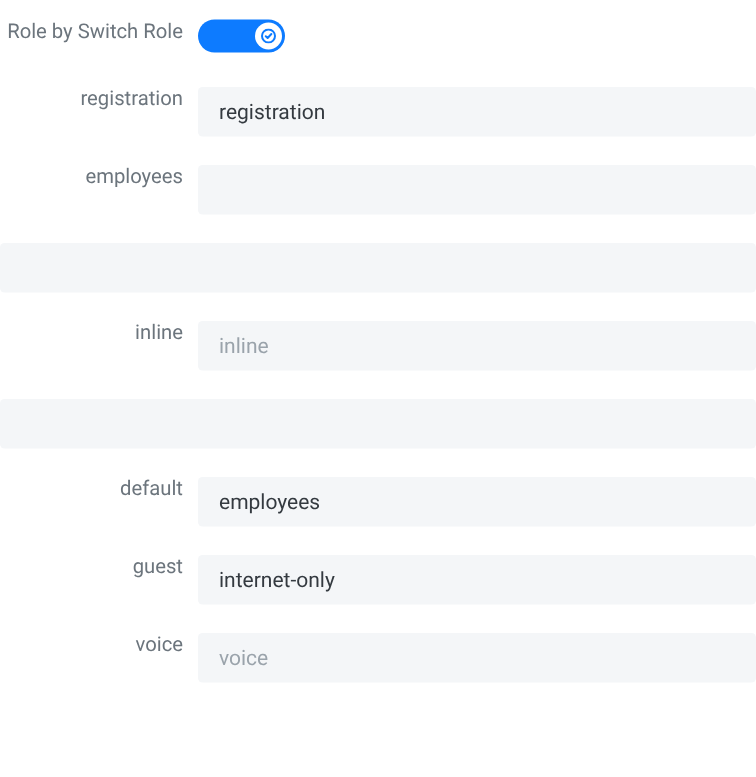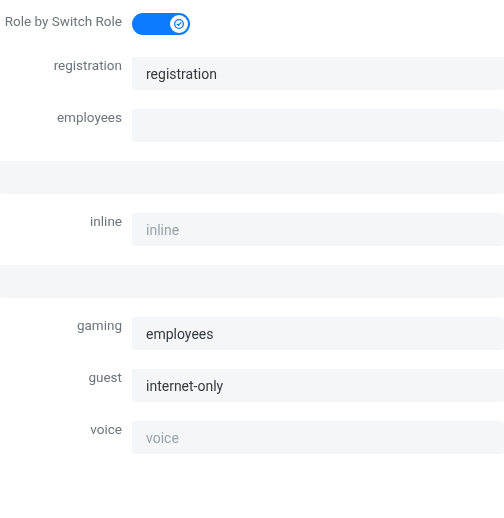--- a/index.html
+++ b/index.html
@@ -128,21 +128,21 @@
     </div>
   </div>
 
   <div class="row">
     <div class="field">
       <input class="input" type="text" value="" style="">
     </div>
   </div>
 
   <div class="row">
-    <div class="label">gaming</div>
+    <div class="label">default</div>
     <div class="field">
       <input class="input" type="text" value="employees" style="">
     </div>
   </div>
 
 
   <div class="row">
     <div class="label">guest</div>
     <div class="field">
       <input class="input" type="text" value="internet-only" style="">

